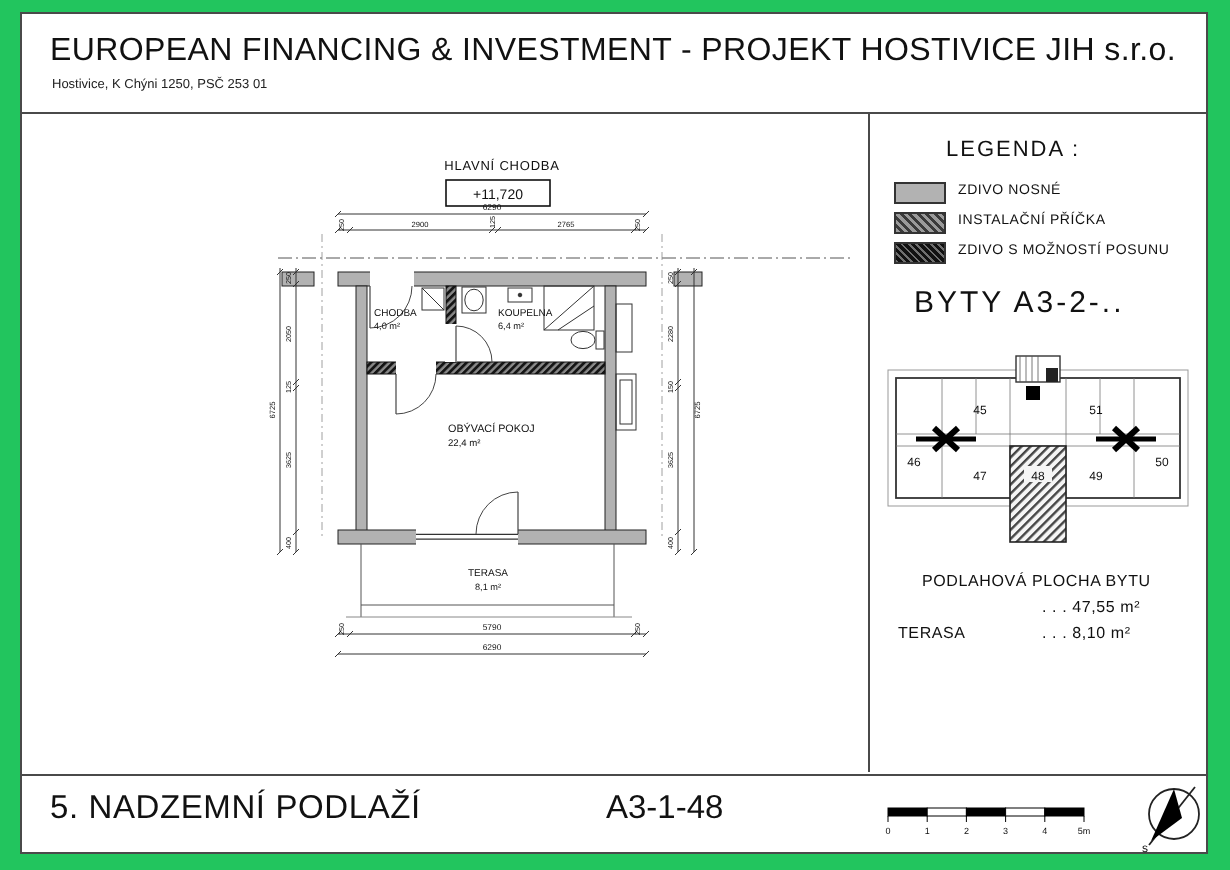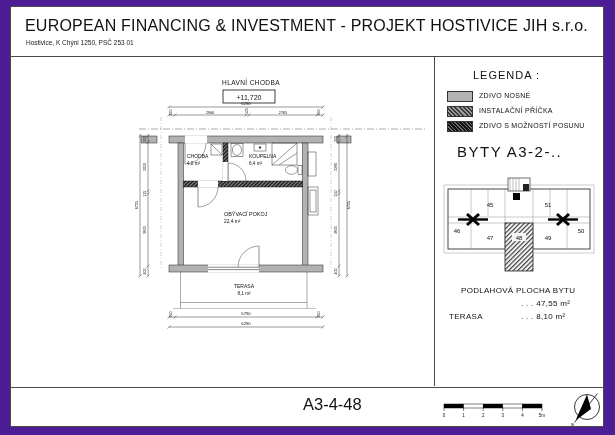--- a/index.html
+++ b/index.html
@@ -1,16 +1,16 @@
 <!DOCTYPE html>
 <html><head>
 <meta charset="utf-8">
 <style>
   html,body{margin:0;padding:0;background:#e8e8e8;}
-  .page{position:relative;width:615px;height:435px;background:#4c1d95;font-family:"Liberation Sans",sans-serif;color:#111;overflow:hidden;}
+  .page{position:relative;width:615px;height:435px;background:#22c55e;font-family:"Liberation Sans",sans-serif;color:#111;overflow:hidden;}
   .frame{position:absolute;left:10px;top:6px;width:592px;height:419px;border:1px solid #4a4a4a;background:#fff;}
   .abs{position:absolute;}
   .header{left:0;top:0;width:100%;height:49px;border-bottom:1px solid #4a4a4a;}
   .title{left:14px;top:10px;font-size:16px;letter-spacing:.2px;white-space:nowrap;}
   .address{left:15px;top:32px;font-size:6.5px;color:#222;}
   .main{left:0;top:50px;width:100%;height:329px;}
   .drawing{left:0;top:0;width:423px;height:329px;}
   .rightpanel{left:423px;top:0;width:169px;height:329px;border-left:1px solid #4a4a4a;}
   .legend-title{left:38px;top:12px;font-size:11px;letter-spacing:1px;}
   .sw{left:12px;width:24px;height:9px;border:1px solid #333;}
@@ -265,21 +265,22 @@
         </svg>
 
         <div class="abs area-label" style="left:26px;top:229px;text-align:center;">PODLAHOVÁ PLOCHA BYTU</div>
         <div class="abs area-label" style="left:86px;top:242px;">. . .  47,55 m²</div>
         <div class="abs area-label" style="left:14px;top:255px;">TERASA</div>
         <div class="abs area-label" style="left:86px;top:255px;text-align:center;">. . .  8,10 m²</div>
       </div>
     </div>
 
     <div class="abs footer">
-      <div class="abs unit-code">A3-4-48</div>
+      <div class="abs floor-title">5. NADZEMNÍ PODLAŽÍ</div>
+      <div class="abs unit-code">A3-1-48</div>
 
       <svg class="abs" style="left:425px;top:10px;width:125px;height:26px;" viewBox="0 0 125 26" xmlns="http://www.w3.org/2000/svg">
         <g stroke="#000" stroke-width="0.5">
           <rect x="8" y="6" width="19.6" height="4" fill="#000"></rect>
           <rect x="27.6" y="6" width="19.6" height="4" fill="#fff"></rect>
           <rect x="47.2" y="6" width="19.6" height="4" fill="#000"></rect>
           <rect x="66.8" y="6" width="19.6" height="4" fill="#fff"></rect>
           <rect x="86.4" y="6" width="19.6" height="4" fill="#000"></rect>
           <line x1="8" y1="10" x2="8" y2="13"></line>
             <line x1="27.6" y1="10" x2="27.6" y2="13"></line>

